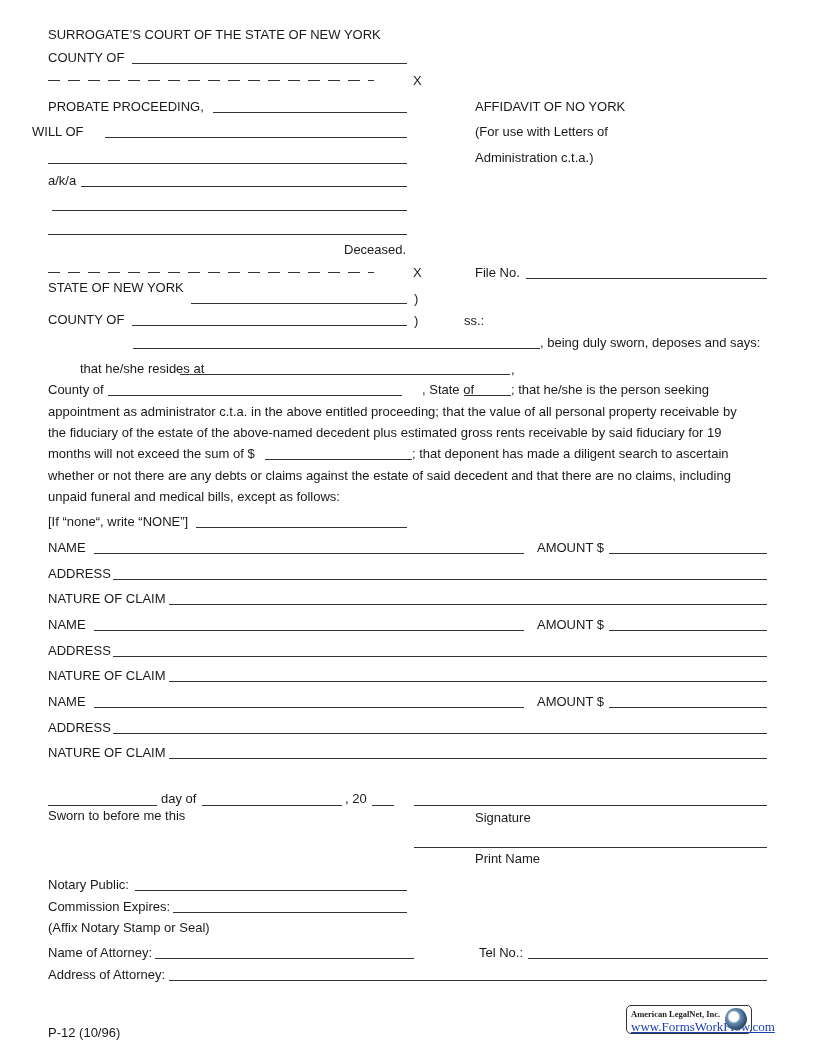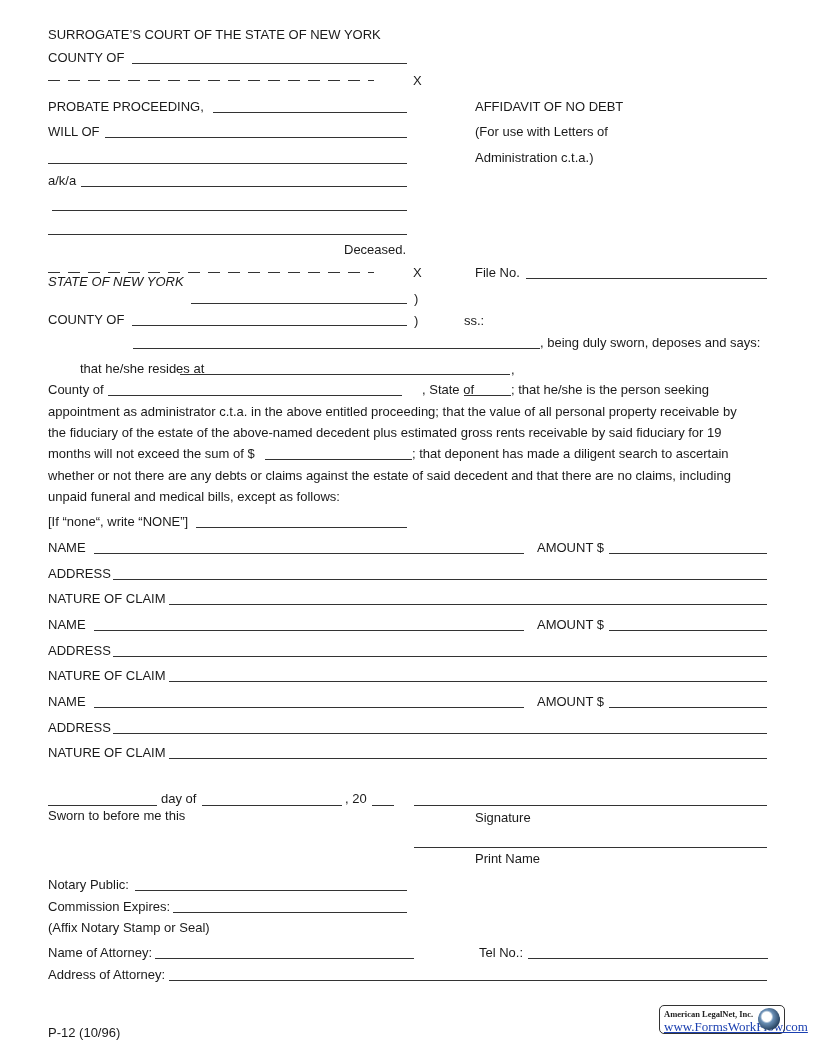--- a/index.html
+++ b/index.html
@@ -2,21 +2,21 @@
 <html><head>
 <meta charset="utf-8">
 <style>
   html, body { margin:0; padding:0; background:#ffffff; }
   body { width:816px; height:1056px; position:relative; overflow:hidden;
          font-family:"Liberation Sans", sans-serif; font-size:13px; color:#1a1a1a; }
   .abs { position:absolute; white-space:nowrap; line-height:16px; }
   .field { position:absolute; height:14px; border:none; border-bottom:1px solid #333; background:transparent; padding:0; margin:0; outline:none; font-family:"Liberation Sans", sans-serif; font-size:13px; }
   .dash { position:absolute; display:flex; align-items:center; }
   .dash span.d { display:inline-block; width:12px; height:0; border-bottom:1px solid #333; margin-right:8px; }
-  .logo { position:absolute; left:659px; top:1005px; width:124px; height:27px; border:1px solid #333; border-radius:5px; background:#fff; }
+  .logo { position:absolute; left:626px; top:1005px; width:124px; height:27px; border:1px solid #333; border-radius:5px; background:#fff; }
   .logo .l1 { position:absolute; left:4px; top:3px; font-family:"Liberation Serif", serif; font-size:8.5px; font-weight:bold; color:#222; }
   .logo .l2 { position:absolute; left:4px; top:13px; font-family:Liberation Serif, serif; font-size:13px; color:#1a3fb0; text-decoration:underline; }
   .logo .globe { position:absolute; right:4px; top:2px; width:22px; height:22px; border-radius:50%;
       background: radial-gradient(circle at 40% 40%, #ffffff 0 25%, #6a8fb5 35%, #2b4766 70%, #111 100%); }
 </style>
 </head>
 <body>
 
 <div class="abs" style="left:48px;top:27px;">SURROGATE’S COURT OF THE STATE OF NEW YORK</div>
 <div class="abs" style="left:48px;top:50px;">COUNTY OF</div>
@@ -39,21 +39,21 @@
     <span class="d"></span>
     <span class="d"></span>
     <span class="d"></span>
     <span class="d" style="width:6px;margin-right:3px"></span>
 </div>
 <div class="abs" style="left:413px;top:73px;">X</div>
 
 <div class="abs" style="left:48px;top:99px;">PROBATE PROCEEDING,</div>
 <input class="field" style="left: 213px; top: 98px; width: 194px;">
 
-<div class="abs" style="left:48px;top:124px;">WILL OF</div>
+<div class="abs" style="left:32px;top:124px;">WILL OF</div>
 <input class="field" style="left: 105px; top: 123px; width: 302px;">
 <input class="field" style="left: 48px; top: 149px; width: 359px;">
 
 <div class="abs" style="left:48px;top:173px;">a/k/a</div>
 <input class="field" style="left: 81px; top: 172px; width: 326px;">
 <input class="field" style="left: 52px; top: 196px; width: 355px;">
 <input class="field" style="left: 48px; top: 220px; width: 359px;">
 
 <div class="abs" style="left:344px;top:242px;">Deceased.</div>
 
@@ -71,28 +71,28 @@
     <span class="d"></span>
     <span class="d"></span>
     <span class="d"></span>
     <span class="d"></span>
     <span class="d"></span>
     <span class="d"></span>
     <span class="d" style="width:6px;margin-right:3px"></span>
 </div>
 <div class="abs" style="left:413px;top:265px;">X</div>
 
-<div class="abs" style="left:475px;top:99px;">AFFIDAVIT OF NO DEBT</div>
+<div class="abs" style="left:475px;top:99px;">AFFIDAVIT OF NO YORK</div>
 <div class="abs" style="left:475px;top:124px;">(For use with Letters of</div>
 <div class="abs" style="left:475px;top:150px;">Administration c.t.a.)</div>
 
 <div class="abs" style="left:475px;top:265px;">File No.</div>
 <input class="field" style="left: 526px; top: 264px; width: 241px;">
 
-<div class="abs" style="left:48px;top:274px;font-style:italic;">STATE OF NEW YORK</div>
+<div class="abs" style="left:48px;top:280px;">STATE OF NEW YORK</div>
 <input class="field" style="left: 191px; top: 289px; width: 216px;">
 <div class="abs" style="left:414px;top:291px;">)</div>
 
 <div class="abs" style="left:48px;top:312px;">COUNTY OF</div>
 <input class="field" style="left: 132px; top: 311px; width: 275px;">
 <div class="abs" style="left:414px;top:313px;">)</div>
 <div class="abs" style="left:464px;top:313px;">ss.:</div>
 
 <input class="field" style="left: 133px; top: 334px; width: 407px;">
 <div class="abs" style="left:540px;top:335px;">, being duly sworn, deposes and says:</div>

